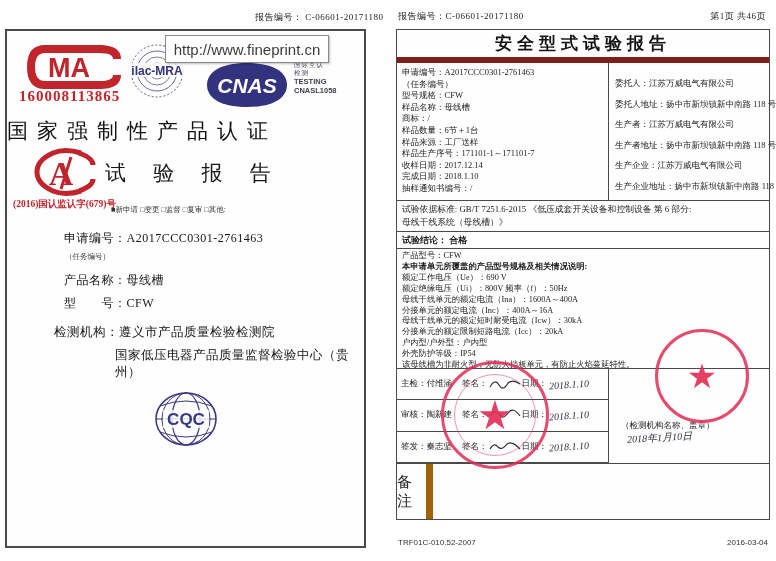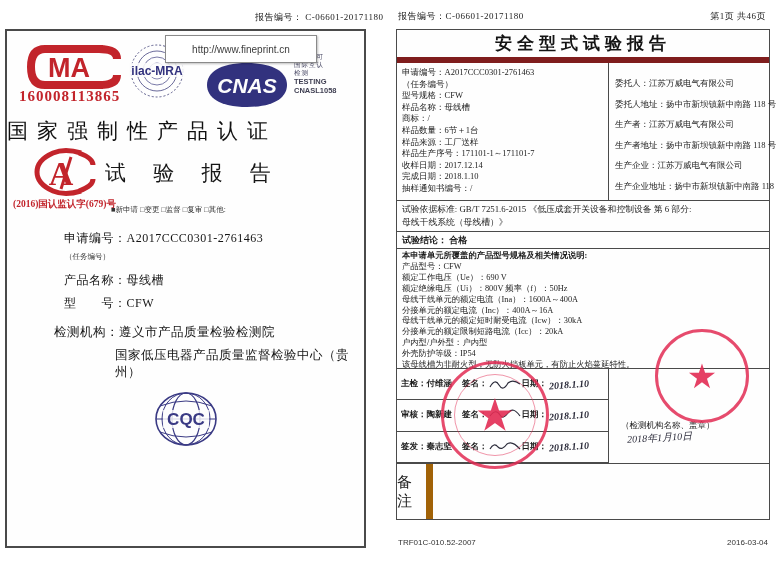--- a/index.html
+++ b/index.html
@@ -13,24 +13,24 @@
 
   
   .page-left {
     position:absolute; left:5px; top:29px; width:361px; height:519px;
     border:2px solid #4a4a4a; background:#fefefe;
   }
   .cma-logo { position:absolute; left:18px; top:13px; }
   .cma-number { position:absolute; left:12px; top:57px; font-size:15px; font-weight:bold; color:#c2242b; letter-spacing:1px; }
   .ilac-logo { position:absolute; left:122px; top:11px; }
   .fineprint {
-    position:absolute; left:158px; top:4px; width:152px; height:28px;
+    position:absolute; left:158px; top:4px; width:164px; height:28px;
     background:#fff; border:1px solid #8a8a8a; box-shadow:1px 1px 2px rgba(0,0,0,.25);
     display:flex; align-items:center; justify-content:center;
-    font-family:"Liberation Sans", sans-serif; font-size:10px; color:#3c3c3c; z-index:5;
+    font-family:"Liberation Sans", sans-serif; font-size:15px; color:#3c3c3c; z-index:5;
   }
   .cnas-logo { position:absolute; left:198px; top:30px; }
   .cnas-side { position:absolute; left:287px; top:22px; font-family:"Liberation Sans", sans-serif; color:#4a4a66; }
   .cnas-side .cn { font-size:6.5px; line-height:8px; letter-spacing:1px; }
   .cnas-side .en { font-size:7.5px; line-height:9px; font-weight:bold; color:#3f3f52; }
   .l-title { position:absolute; left:0; top:86px; width:100%; 
     font-size:21px; letter-spacing:9px; color:#111; font-weight:500; }
   .cal-logo { position:absolute; left:26px; top:116px; }
   .cal-caption { position:absolute; left:6px; top:167px; font-size:9.5px; font-weight:bold; color:#c2242b; }
   .l-report-title { position:absolute; left:98px; top:128px; font-size:21px; letter-spacing:11px; color:#161616; }
@@ -50,21 +50,21 @@
   .r-info-left { width:57%; border-right:1px solid #4a4a4a; padding:4px 5px 0 5px; }
   .r-info-left div { font-size:8.5px; line-height:11.6px; white-space:nowrap; }
   .r-info-right { width:43%; padding:10px 4px 0 6px; }
   .r-info-right div { font-size:8.5px; line-height:20.5px; white-space:nowrap; }
   .r-standard-row { height:31px; border-bottom:1px solid #4a4a4a; padding:2px 5px 0 5px; }
   .r-standard-row div { font-size:8.8px; line-height:13px; white-space:nowrap; }
   .r-conclusion-row { height:17px; border-bottom:1px solid #4a4a4a; padding:2px 5px 0 5px; font-size:9px; font-weight:bold; }
   .r-specs-row { height:120px; border-bottom:1px solid #4a4a4a; padding:2px 5px 0 5px; }
   .r-specs-row div { font-size:8.3px; line-height:10.9px; white-space:nowrap; }
   .r-sign-row { height:95px; border-bottom:1px solid #4a4a4a; display:flex; position:relative; }
-  .r-sign-left { width:212px; border-right:1px solid #4a4a4a; display:flex; flex-direction:column;font-weight:bold; }
+  .r-sign-left { width:212px; border-right:1px solid #4a4a4a; display:flex; flex-direction:column; }
   .sig-line { flex:1; border-bottom:1px solid #4a4a4a; display:flex; align-items:center; padding:0 4px; font-size:8.5px; white-space:nowrap; position:relative; }
   .sig-line:last-child { border-bottom:none; }
   .sig-script { font-style:italic; color:#2b2b3a; transform:rotate(-4deg); font-size:10px; margin:0 2px; }
   .r-sign-right { flex:1; position:relative; font-size:8.5px; }
   .stamp-note { position:absolute; left:12px; top:51px; }
   .stamp-date { position:absolute; left:18px; top:62px; font-style:italic; color:#2b2b3a; transform:rotate(-3deg); font-size:10px; }
   .stamp { position:absolute; border-radius:50%; border:3px solid rgba(226,43,83,.85); display:flex; align-items:center; justify-content:center; }
   .stamp .star { color:rgba(226,43,83,.9); }
   .stamp-left { left:44px; top:-8px; width:108px; height:108px; z-index:4; }
   .stamp-left .inner { position:absolute; inset:10px; border-radius:50%; border:1px solid rgba(226,43,83,.5); }
@@ -189,22 +189,22 @@
   </div>
 
   <div class="r-standard-row">
     <div>试验依据标准: GB/T 7251.6-2015 《低压成套开关设备和控制设备  第 6 部分:</div>
     <div>母线干线系统（母线槽）》</div>
   </div>
 
   <div class="r-conclusion-row">试验结论：  合格</div>
 
   <div class="r-specs-row">
+    <div>产品型号：CFW</div>
     <div style="font-weight:bold;">本申请单元所覆盖的产品型号规格及相关情况说明:</div>
-    <div>产品型号：CFW</div>
     <div>额定工作电压（Ue）：690 V</div>
     <div>额定绝缘电压（Ui）：800V   频率（f）：50Hz</div>
     <div>母线干线单元的额定电流（Ina）：1600A～400A</div>
     <div>分接单元的额定电流（Inc）：400A～16A</div>
     <div>母线干线单元的额定短时耐受电流（Icw）：30kA</div>
     <div>分接单元的额定限制短路电流（Icc）：20kA</div>
     <div>户内型/户外型：户内型</div>
     <div>外壳防护等级：IP54</div>
     <div>该母线槽为非耐火型，无防火挡板单元，有防止火焰蔓延特性。</div>
   </div>

